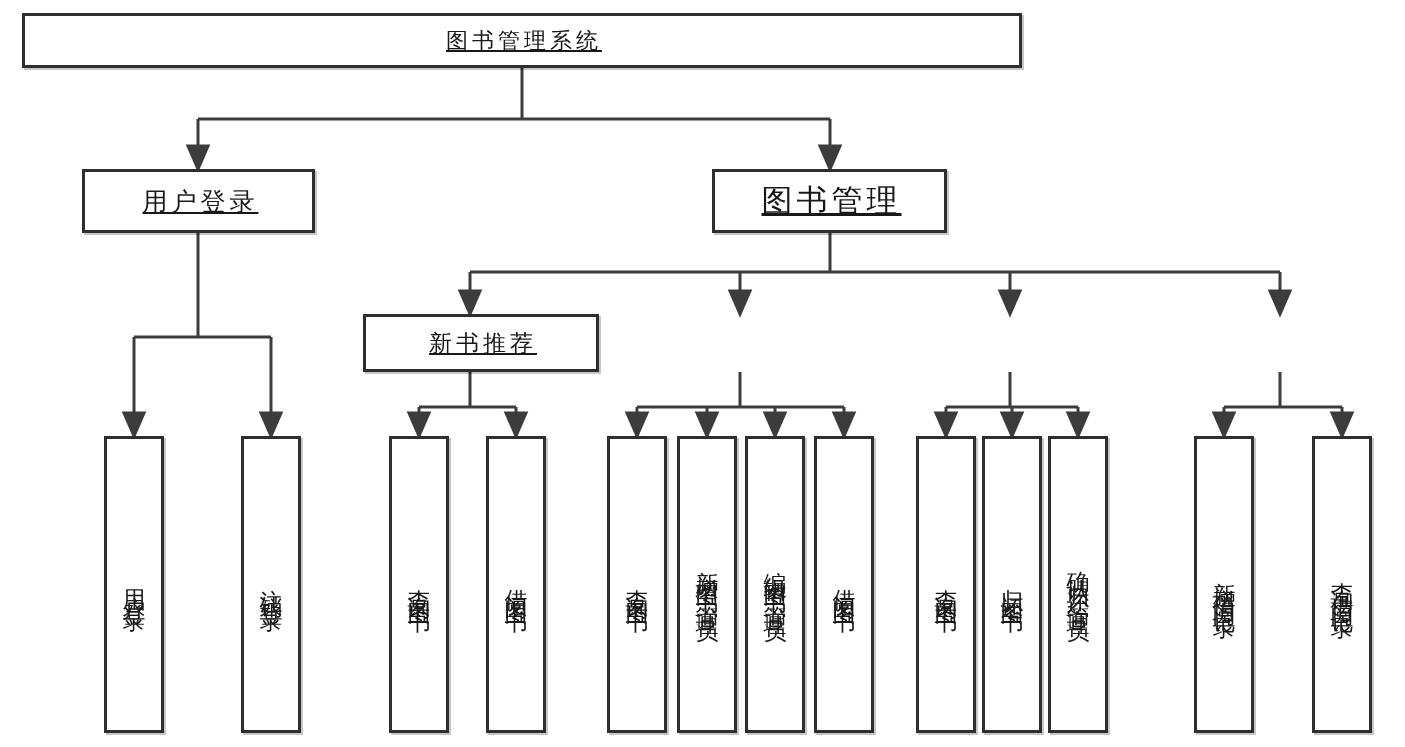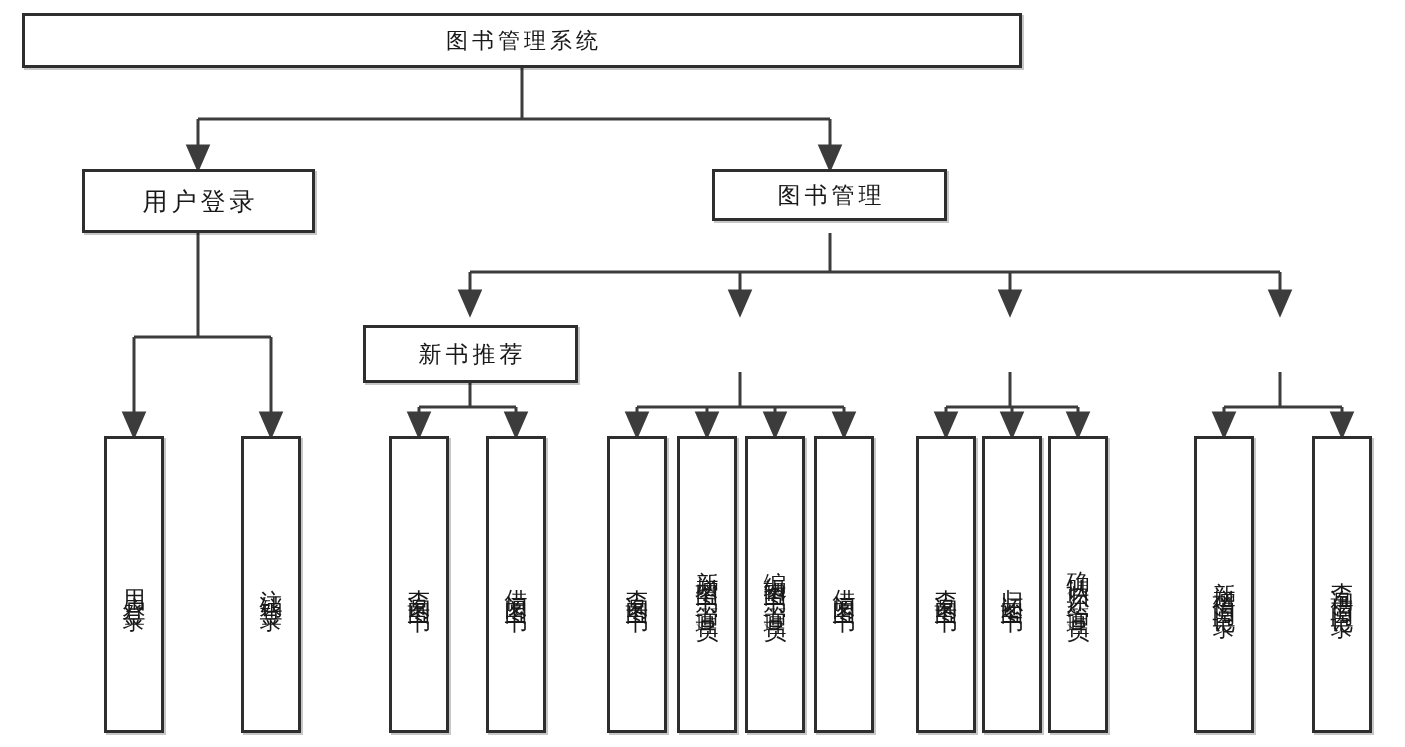--- a/index.html
+++ b/index.html
@@ -7,25 +7,25 @@
   .canvas{
     position:relative;width:1405px;height:747px;background:#ffffff;overflow:hidden;
   }
   .connectors{position:absolute;left:0;top:0;width:1405px;height:747px;pointer-events:none;}
   .node{
     position:absolute;box-sizing:border-box;background:#ffffff;
     border:3px solid #2e2e2e;box-shadow:2px 2px 0 rgba(0,0,0,0.22);
     display:flex;align-items:center;justify-content:center;
     color:#181818;z-index:2;
   }
-  .node.h{font-size:23px;letter-spacing:4px;text-indent:4px;white-space:nowrap;}
+  .node.h{font-size:23px;letter-spacing:4px;text-indent:4px;white-space:nowrap;text-decoration:underline;}
   .node.root{left:22px;top:13px;width:1000px;height:55px;font-size:22px;}
   .node.lvl2-a{left:82px;top:169px;width:233px;height:64px;font-size:25px;}
-  .node.lvl2-b{left:712px;top:169px;width:235px;height:52px;font-size:23px;}
-  .node.lvl3{top:325px;width:215px;height:58px;}
+  .node.lvl2-b{left:712px;top:169px;width:235px;height:64px;font-size:31px;}
+  .node.lvl3{top:314px;width:236px;height:58px;}
   .g0{left:363px;} .g1{left:633px;} .g2{left:903px;} .g3{left:1173px;}
   .node.leaf{
     top:436px;width:60px;height:297px;font-size:23px;
     writing-mode:vertical-lr;letter-spacing:7px;line-height:1;
   }
   .L0{left:104px;} .L1{left:241px;}
   .L2{left:389px;} .L3{left:486px;}
   .L4{left:607px;} .L5{left:677px;} .L6{left:745px;} .L7{left:814px;}
   .L8{left:916px;} .L9{left:982px;} .L10{left:1048px;}
   .L11{left:1194px;} .L12{left:1312px;}

